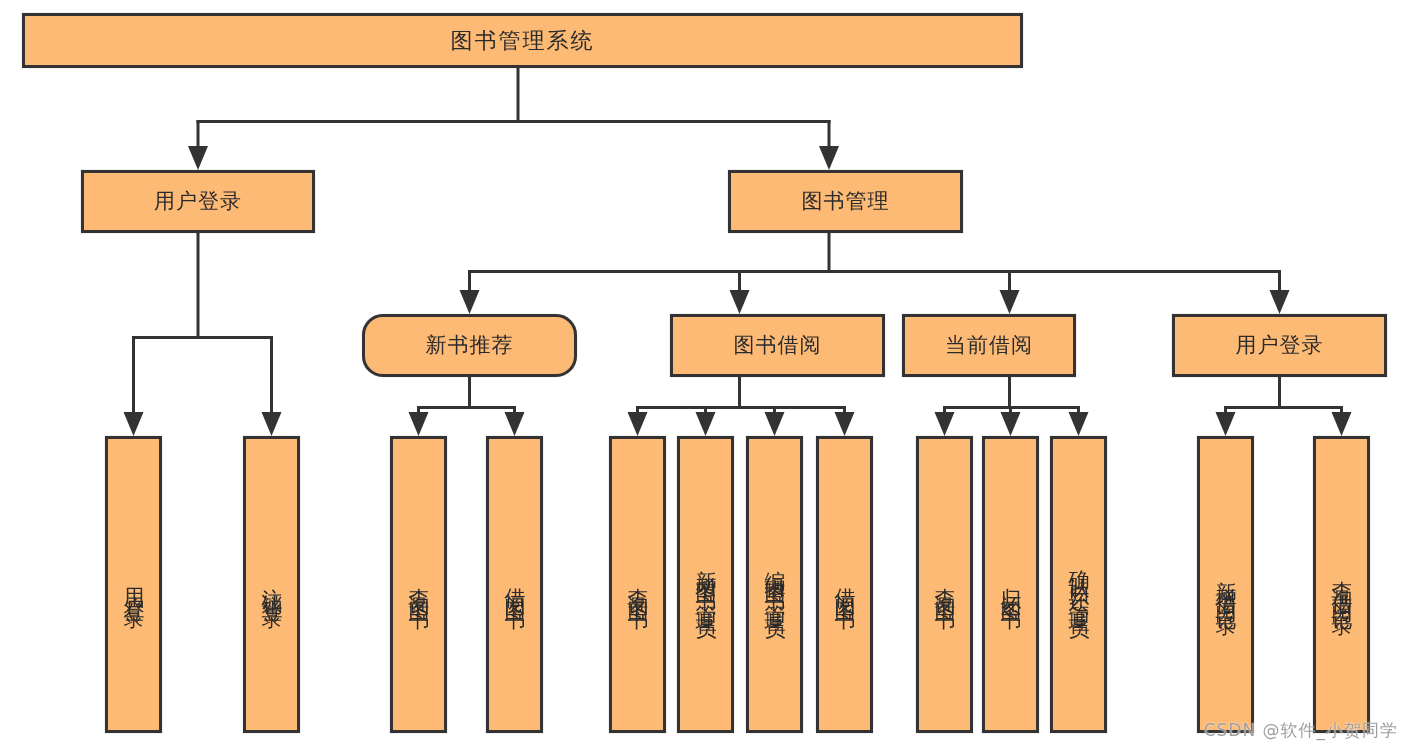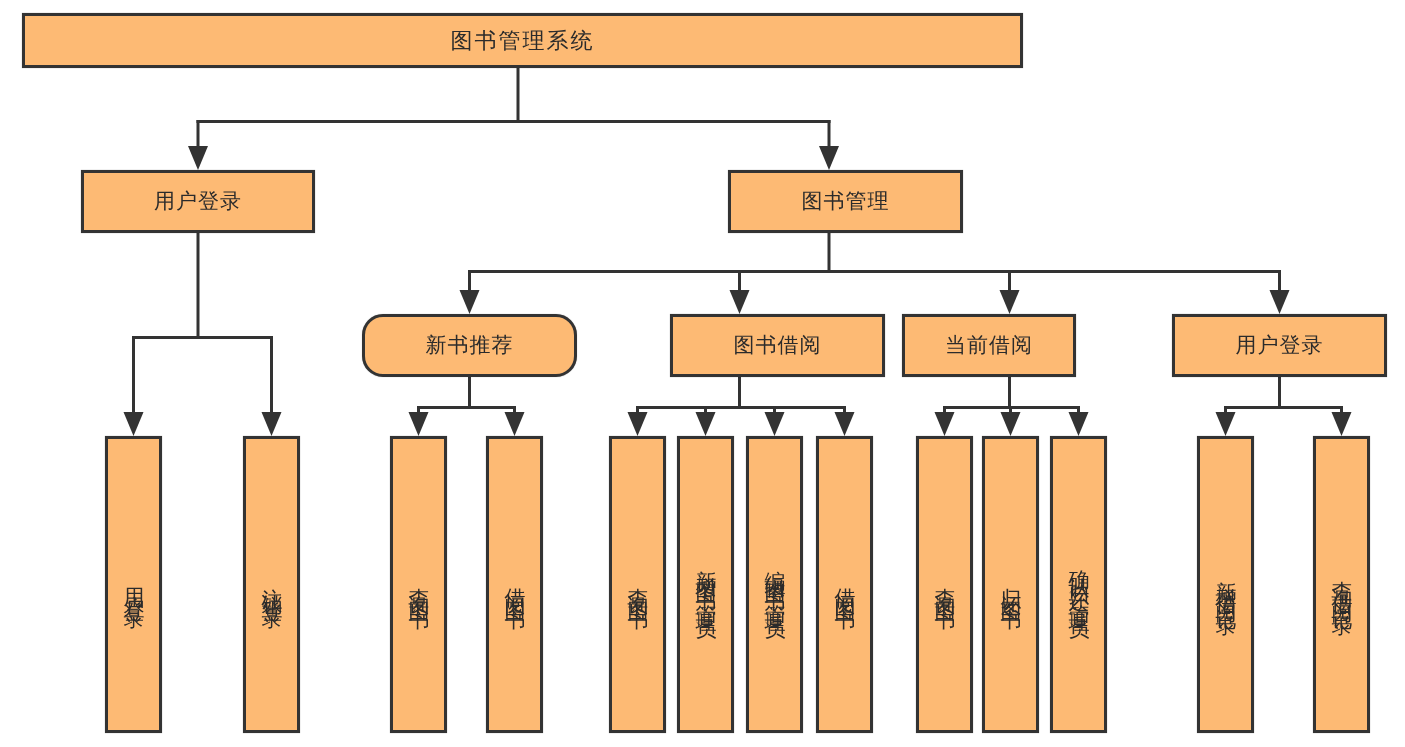--- a/index.html
+++ b/index.html
@@ -153,14 +153,15 @@
   <div class="box leaf" style="left:746px; top:436px; width:57px; height:297px;">编辑图书（管理员）</div>
   <div class="box leaf" style="left:816px; top:436px; width:57px; height:297px;">借阅图书</div>
 
   <div class="box leaf" style="left:916px; top:436px; width:57px; height:297px;">查询图书</div>
   <div class="box leaf" style="left:982px; top:436px; width:57px; height:297px;">归还图书</div>
   <div class="box leaf" style="left:1050px; top:436px; width:57px; height:297px;">确认归还（管理员）</div>
 
   <div class="box leaf" style="left:1197px; top:436px; width:57px; height:297px;">新增借阅记录</div>
   <div class="box leaf" style="left:1313px; top:436px; width:57px; height:297px;">查询借阅记录</div>
 
+  <div id="watermark">CSDN @软件_小贺同学</div>
 
 </div>
 
 </body></html>

